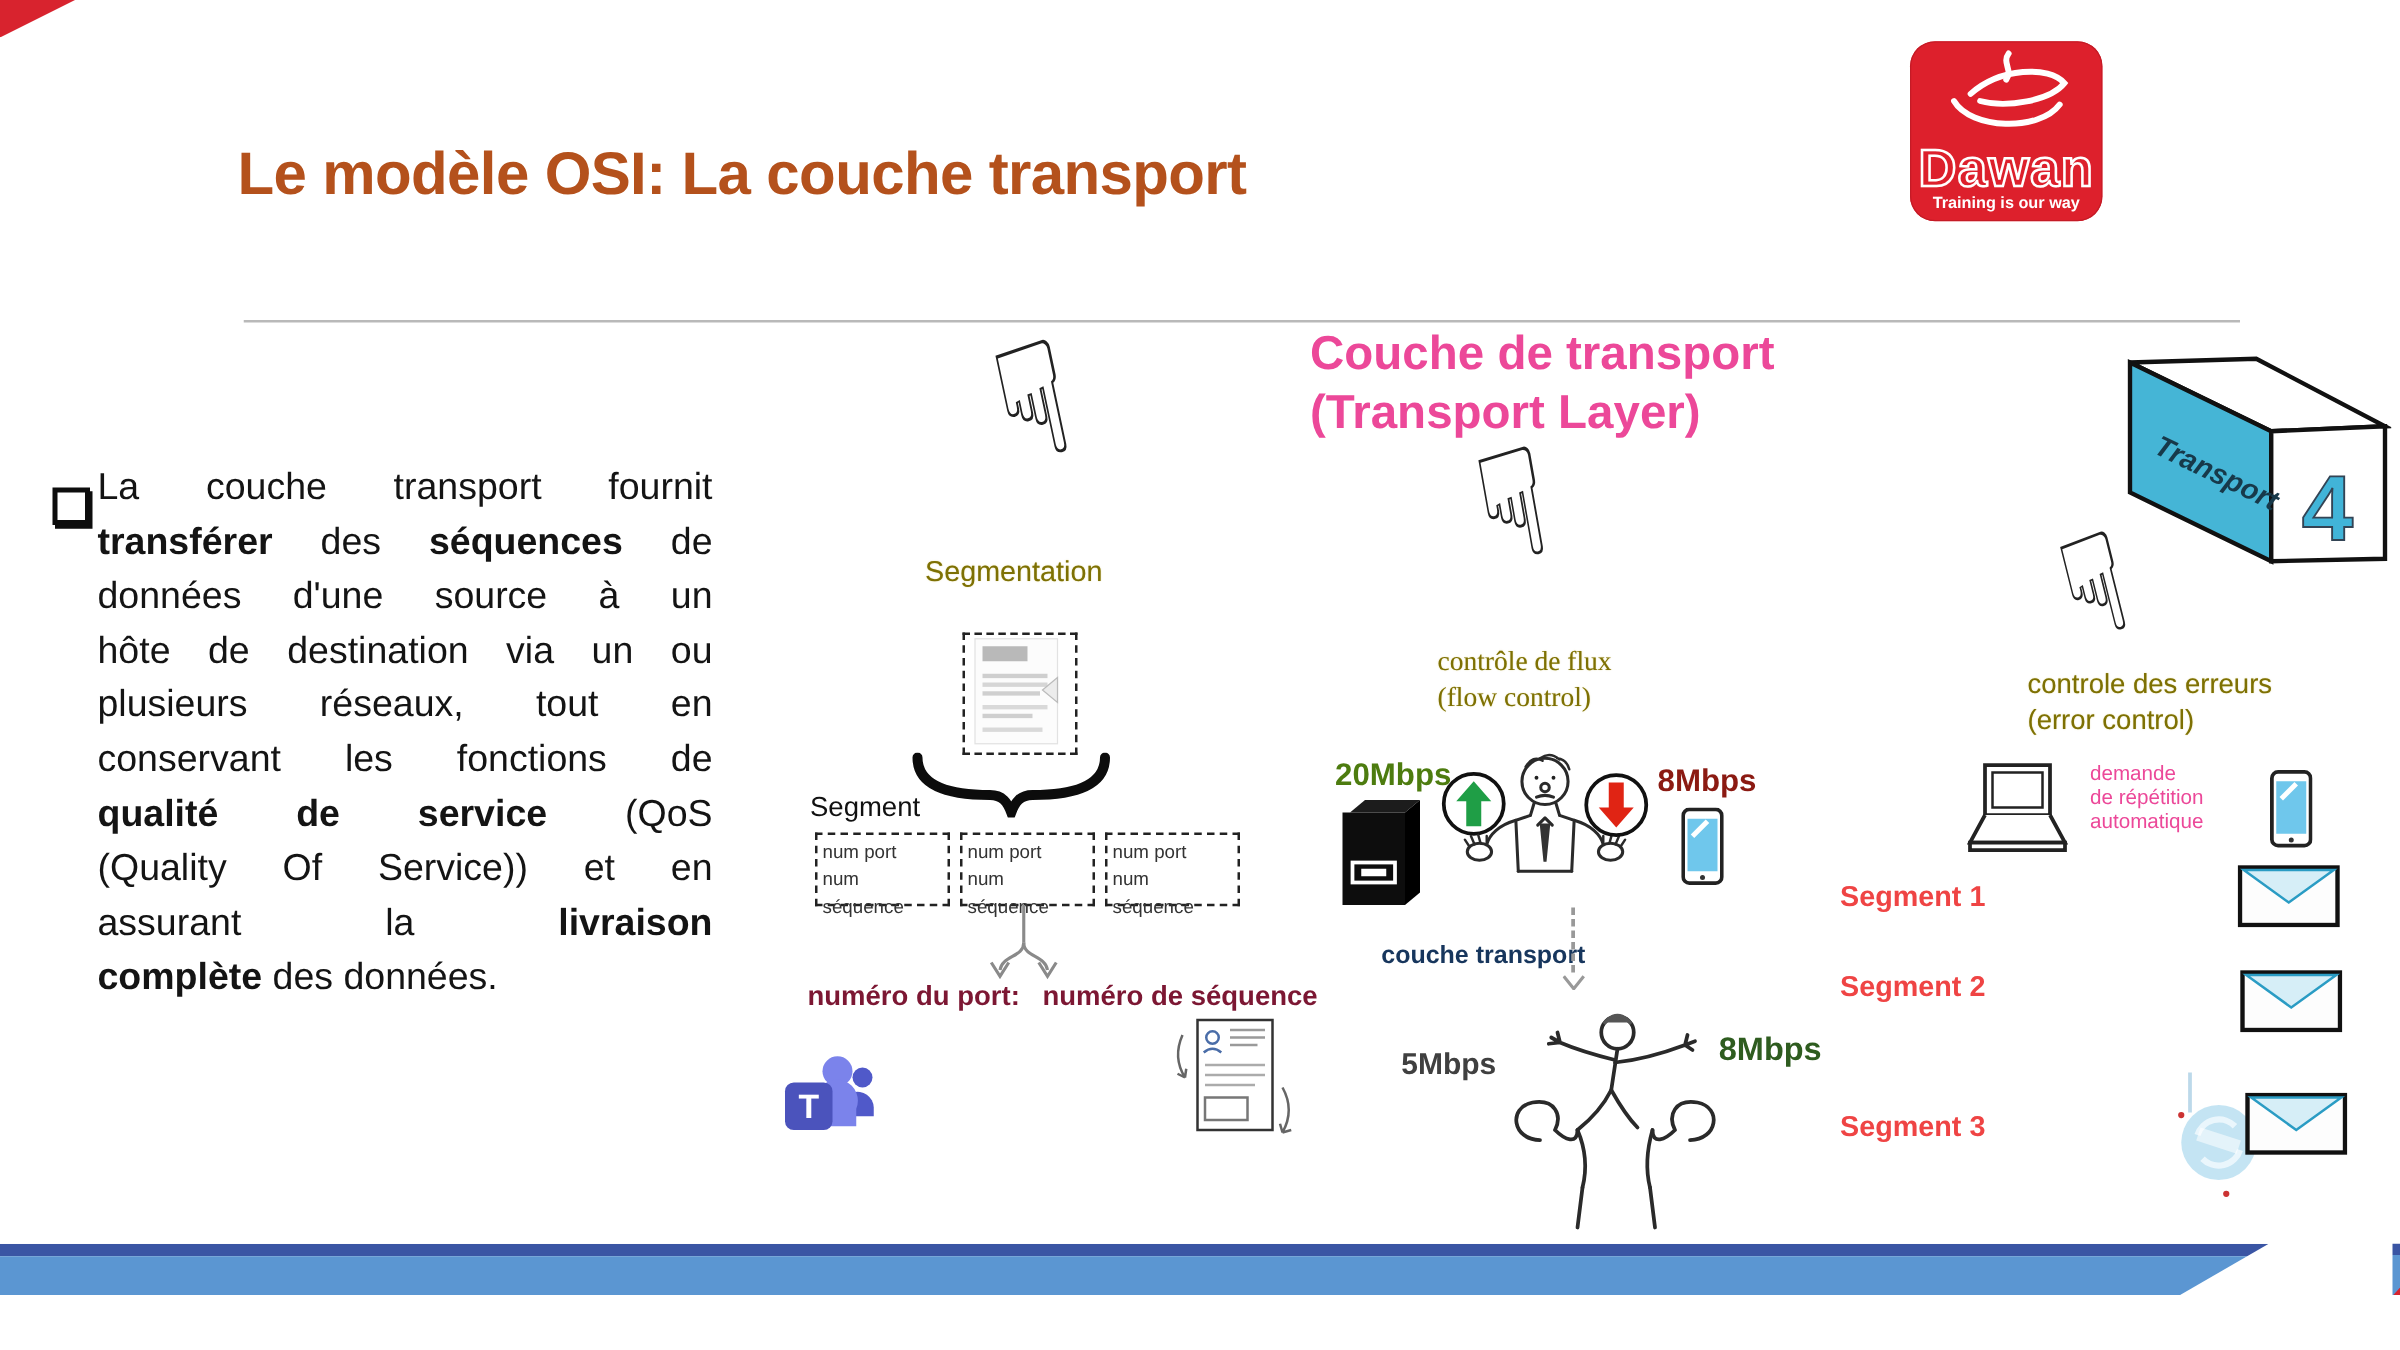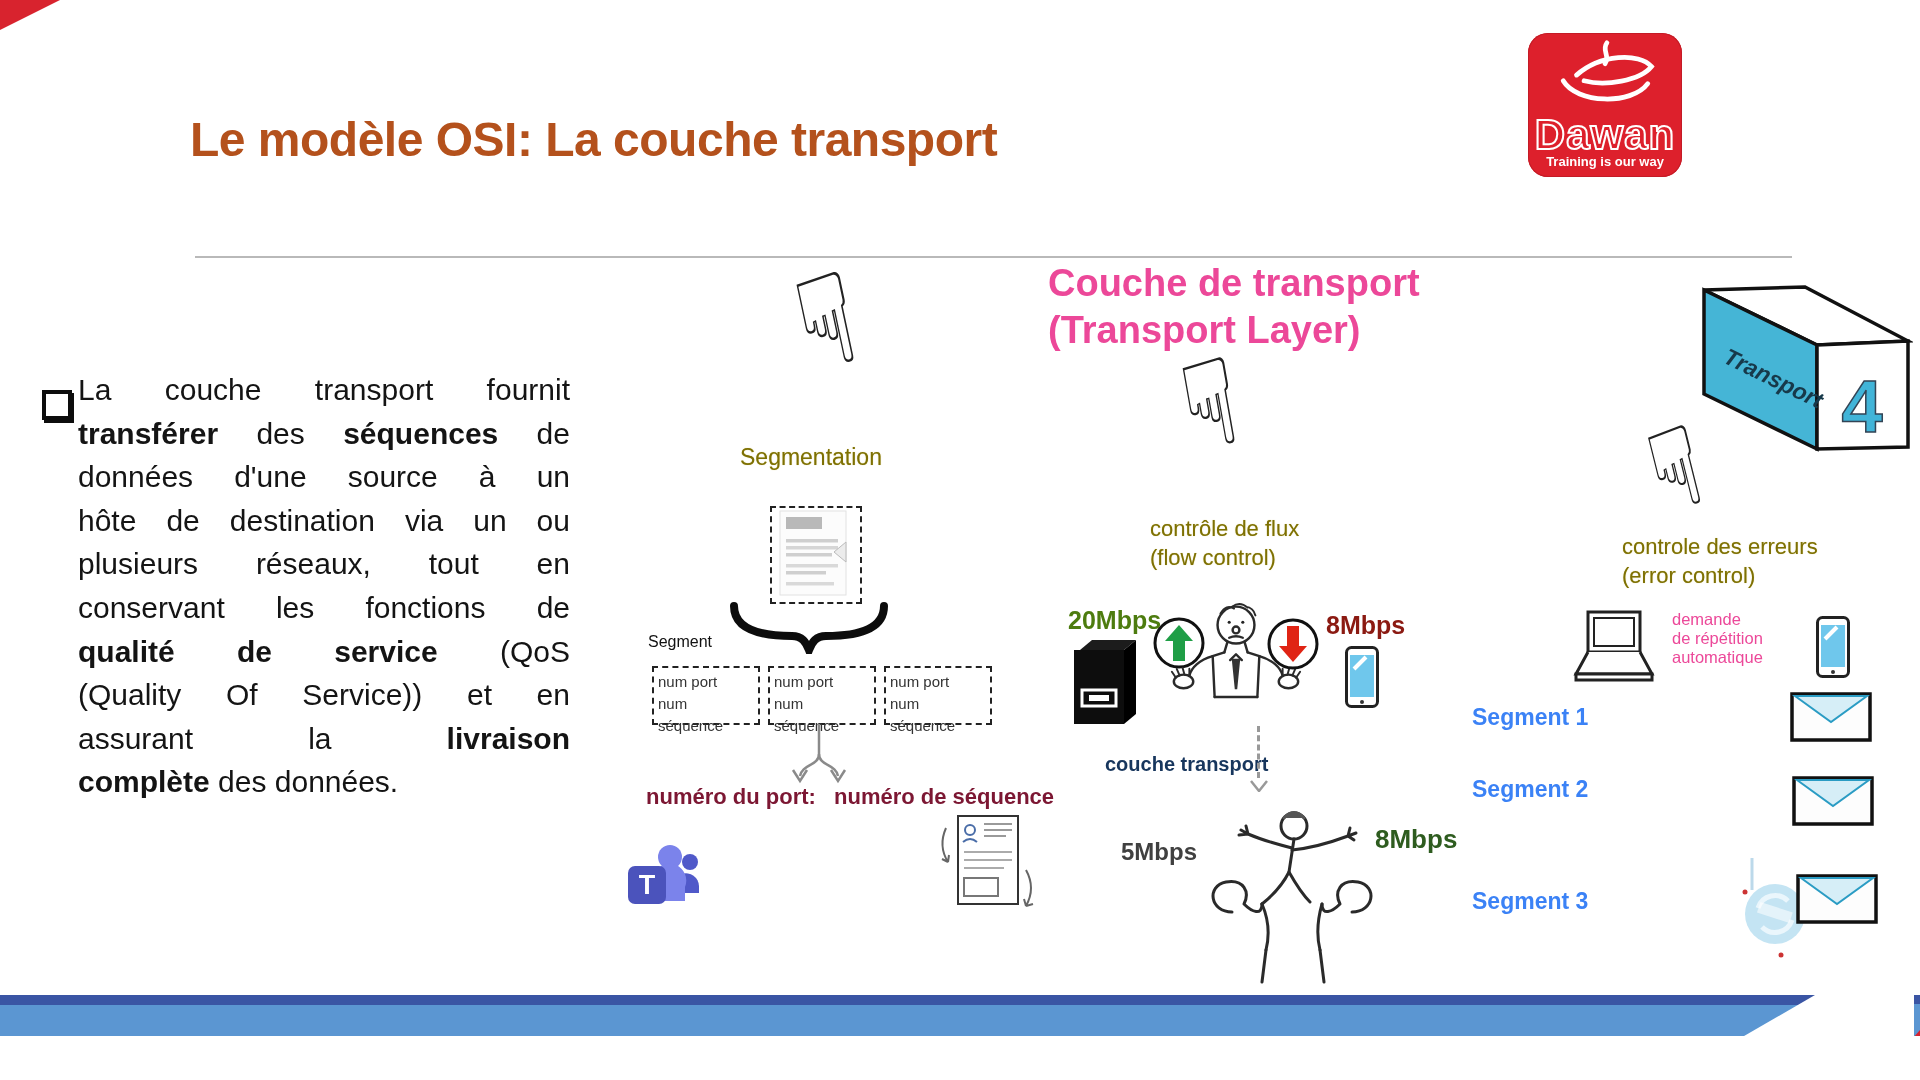--- a/index.html
+++ b/index.html
@@ -38,21 +38,21 @@
   .pline.last{text-align-last:left;}
 
   
   .olive{color:#7d7004;text-shadow:0 0 1px rgba(190,170,40,.6);}
   .maroon{color:#7c1733;font-weight:bold;font-size:22px;}
   .mid-heading{left:1048px;top:260px;font-size:38px;font-weight:bold;color:#ec4899;line-height:47px;}
   .hand{color:#222;font-family:"DejaVu Sans",sans-serif;line-height:1;}
   .dash-box{border:2px dashed #222;background:#fff;}
   .seg-box{width:98px;height:52px;font-size:15px;line-height:1.45;color:#333;padding:3px 2px 0 4px;}
   .rate{font-weight:bold;}
-  .seg-label{font-size:23px;font-weight:bold;color:#3b82f6;}
+  .seg-label{font-size:23px;font-weight:bold;color:#ef4444;}
   .arq{font-size:16.5px;line-height:19px;color:#ec4899;}
   .dashed-arrow{border-left:3px dashed #999;width:0;height:52px;}
 </style>
 </head>
 <body>
 
 <div class="slide">
 
   <div class="abs corner-tl"></div>
   <div class="abs divider"></div>
@@ -99,21 +99,21 @@
       <rect x="14" y="63" width="40" height="3.5" fill="#cfcfcf"></rect>
       <rect x="14" y="74" width="48" height="3.5" fill="#d9d9d9"></rect>
       <polygon points="74,34 62,44 74,54" fill="#ececec" stroke="#bbb"></polygon>
     </svg>
   </div>
 
   <svg class="abs" style="left:728px;top:602px;" width="162" height="52" viewBox="0 0 162 52">
     <path d="M6,4 C6,32 44,34 64,34 C74,34 78,40 81,48 C84,40 88,34 98,34 C118,34 156,32 156,4" fill="none" stroke="#0c0c0c" stroke-width="8" stroke-linecap="round"></path>
   </svg>
 
-  <div class="abs lbl" style="left:648px;top:633px;font-size:16px;color:#111;text-align:right;">Segment</div>
+  <div class="abs lbl" style="left:648px;top:633px;font-size:22px;color:#111;text-align:right;">Segment</div>
 
   <div class="abs dash-box seg-box" style="left:652px;top:666px;">
     <div>num port</div>
       <div>num séquence</div>
   </div>
   <div class="abs dash-box seg-box" style="left:768px;top:666px;">
     <div>num port</div>
       <div>num séquence</div>
   </div>
   <div class="abs dash-box seg-box" style="left:884px;top:666px;">
@@ -156,21 +156,21 @@
     </g>
   </svg>
 
   <div class="abs mid-heading">
     <div class="lbl">Couche de transport</div>
     <div class="lbl">(Transport Layer)</div>
   </div>
 
   <div class="abs hand" style="left:1180px;top:355px;font-size:100px;transform:rotate(-10deg) scale(.9,1.2);">☟</div>
 
-  <div class="abs olive" style="left:1150px;top:514px;font-size:22px;line-height:29px;">
+  <div class="abs olive" style="left:1150px;top:514px;font-size:22px;line-height:29px;font-family:Liberation Serif, serif;">
     <div class="lbl">contrôle de flux</div>
     <div class="lbl">(flow control)</div>
   </div>
 
   <div class="abs lbl rate" style="left:1068px;top:606px;font-size:25px;color:#4d7c0f;">20Mbps</div>
 
   <svg class="abs" style="left:1072px;top:638px;" width="66" height="88" viewBox="0 0 66 88">
     <polygon points="8,12 20,2 64,2 52,12" fill="#1c1c1c"></polygon>
     <polygon points="52,12 64,2 64,76 52,86" fill="#000"></polygon>
     <rect x="2" y="12" width="50" height="74" fill="#0d0d0d"></rect>

